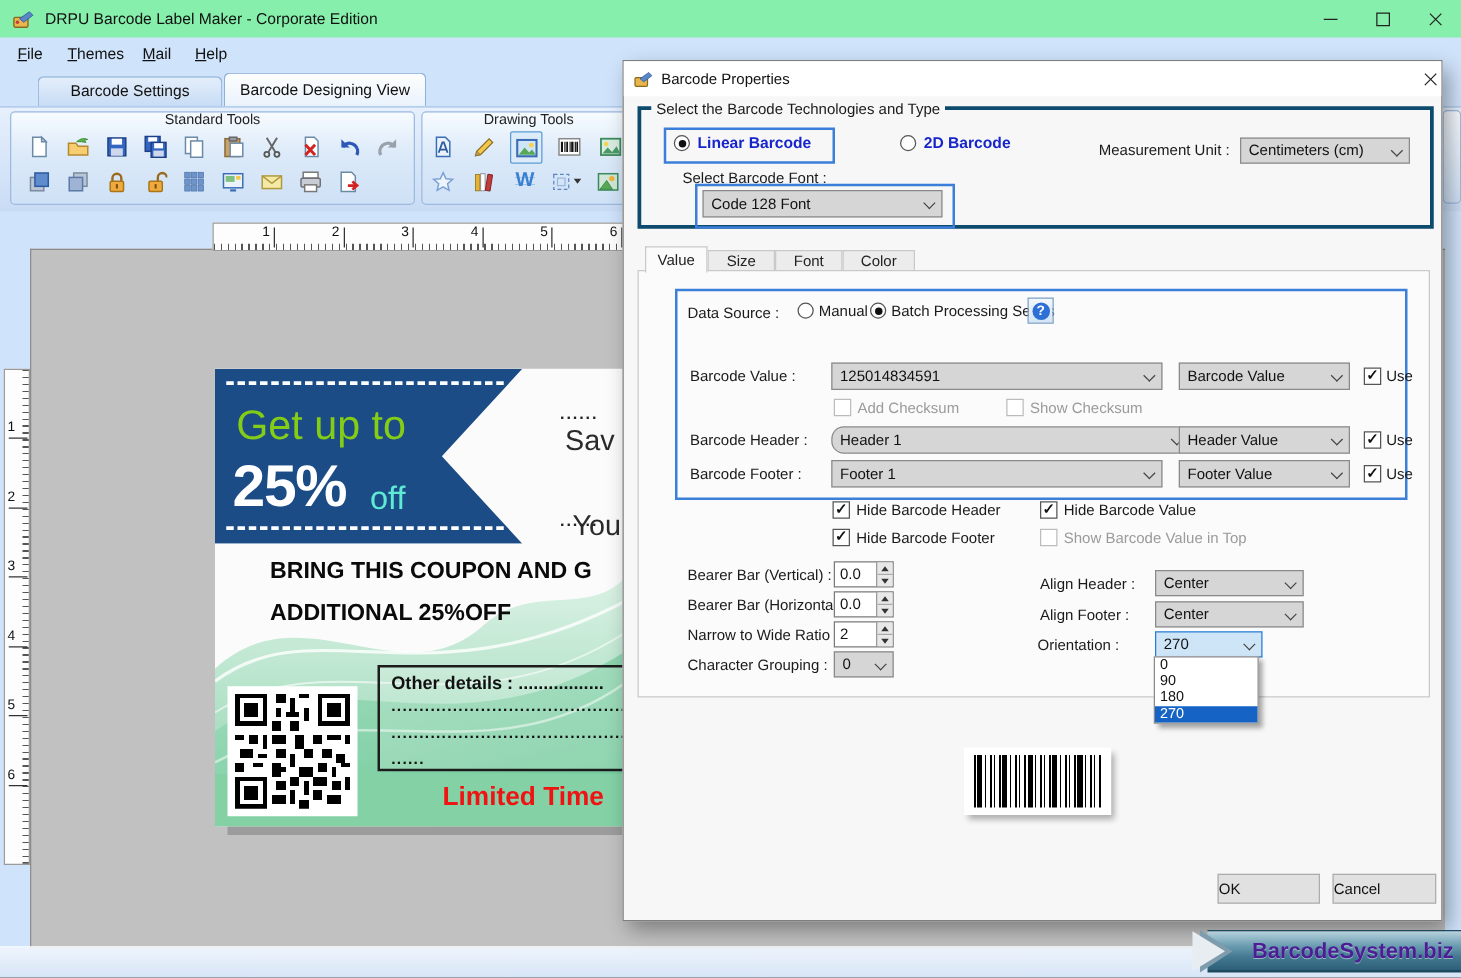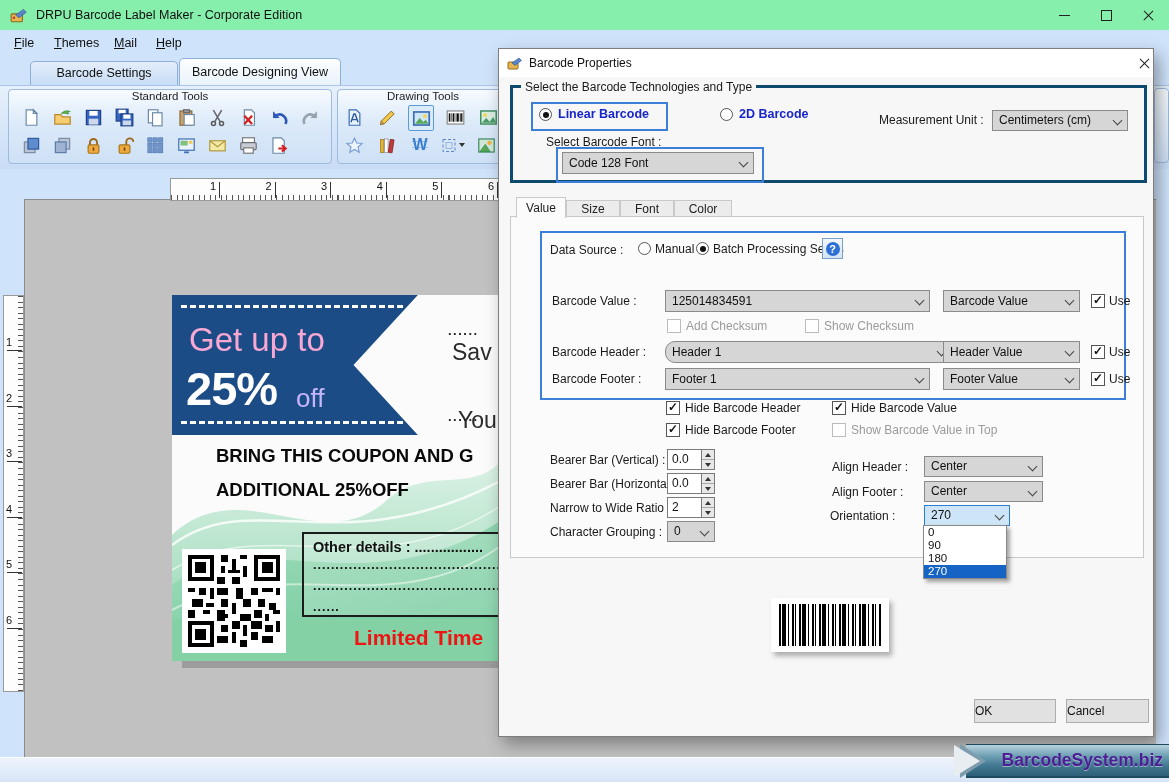--- a/index.html
+++ b/index.html
@@ -49,23 +49,23 @@
     background:repeating-linear-gradient(0deg,#555 0 1px,transparent 1px 5.55px);}
   .vmaj{position:absolute;right:1px;height:1px;width:15px;background:#333;}
   .vnum{position:absolute;left:2px;font-size:11px;color:#111;}
   
   #label{left:172px;top:295px;width:330px;height:366px;background:#fbfbfb;}
   #label-shadow{left:182px;top:661px;width:322px;height:7px;background:#9c9c9c;}
   #banner{position:absolute;left:0;top:0;width:330px;height:140px;background:#1b4c86;
     -webkit-clip-path:polygon(0 0,74.5% 0,55% 50%,74.5% 100%,0 100%);
             clip-path:polygon(0 0,74.5% 0,55% 50%,74.5% 100%,0 100%);}
   .dashline{position:absolute;left:9px;width:222px;border-top:3px dashed #fff;}
-  #banner-l1{position:absolute;left:17px;top:26px;font-size:33px;color:#f9a8d4;}
+  #banner-l1{position:absolute;left:17px;top:26px;font-size:33px;color:#84cc16;}
   #banner-big{position:absolute;left:14px;top:66px;font-size:47px;font-weight:800;color:#fff;letter-spacing:-1px;}
-  #banner-off{position:absolute;left:124px;top:88px;font-size:26px;color:#c4b5fd;}
+  #banner-off{position:absolute;left:124px;top:88px;font-size:26px;color:#5eead4;}
   .frag{position:absolute;color:#2b2b2b;white-space:nowrap;}
   .fragdots{font-size:13px;font-weight:bold;letter-spacing:1.5px;color:#222;}
   #bring-line{position:absolute;left:44px;top:150px;font-size:18.5px;font-weight:700;color:#0a0a0a;white-space:nowrap;}
   #add-line{position:absolute;left:44px;top:184px;font-size:18.5px;font-weight:700;color:#0a0a0a;white-space:nowrap;}
   #details-box{position:absolute;left:130px;top:237px;width:200px;height:85px;border:2px solid #1c1c1c;
     padding:5px 0 0 9px;box-sizing:border-box;overflow:hidden;background:rgba(255,255,255,.18);}
   #details-box .d1{font-size:14.5px;font-weight:700;color:#111;white-space:nowrap;}
   #details-box .dd{font-size:12.5px;font-weight:700;letter-spacing:1px;color:#111;white-space:nowrap;line-height:21px;}
   #band{position:absolute;left:0;top:324px;width:330px;height:42px;background:#84d1a6;}
   #limited{position:absolute;left:182px;top:331px;font-size:21px;font-weight:700;color:#ee1414;white-space:nowrap;}

